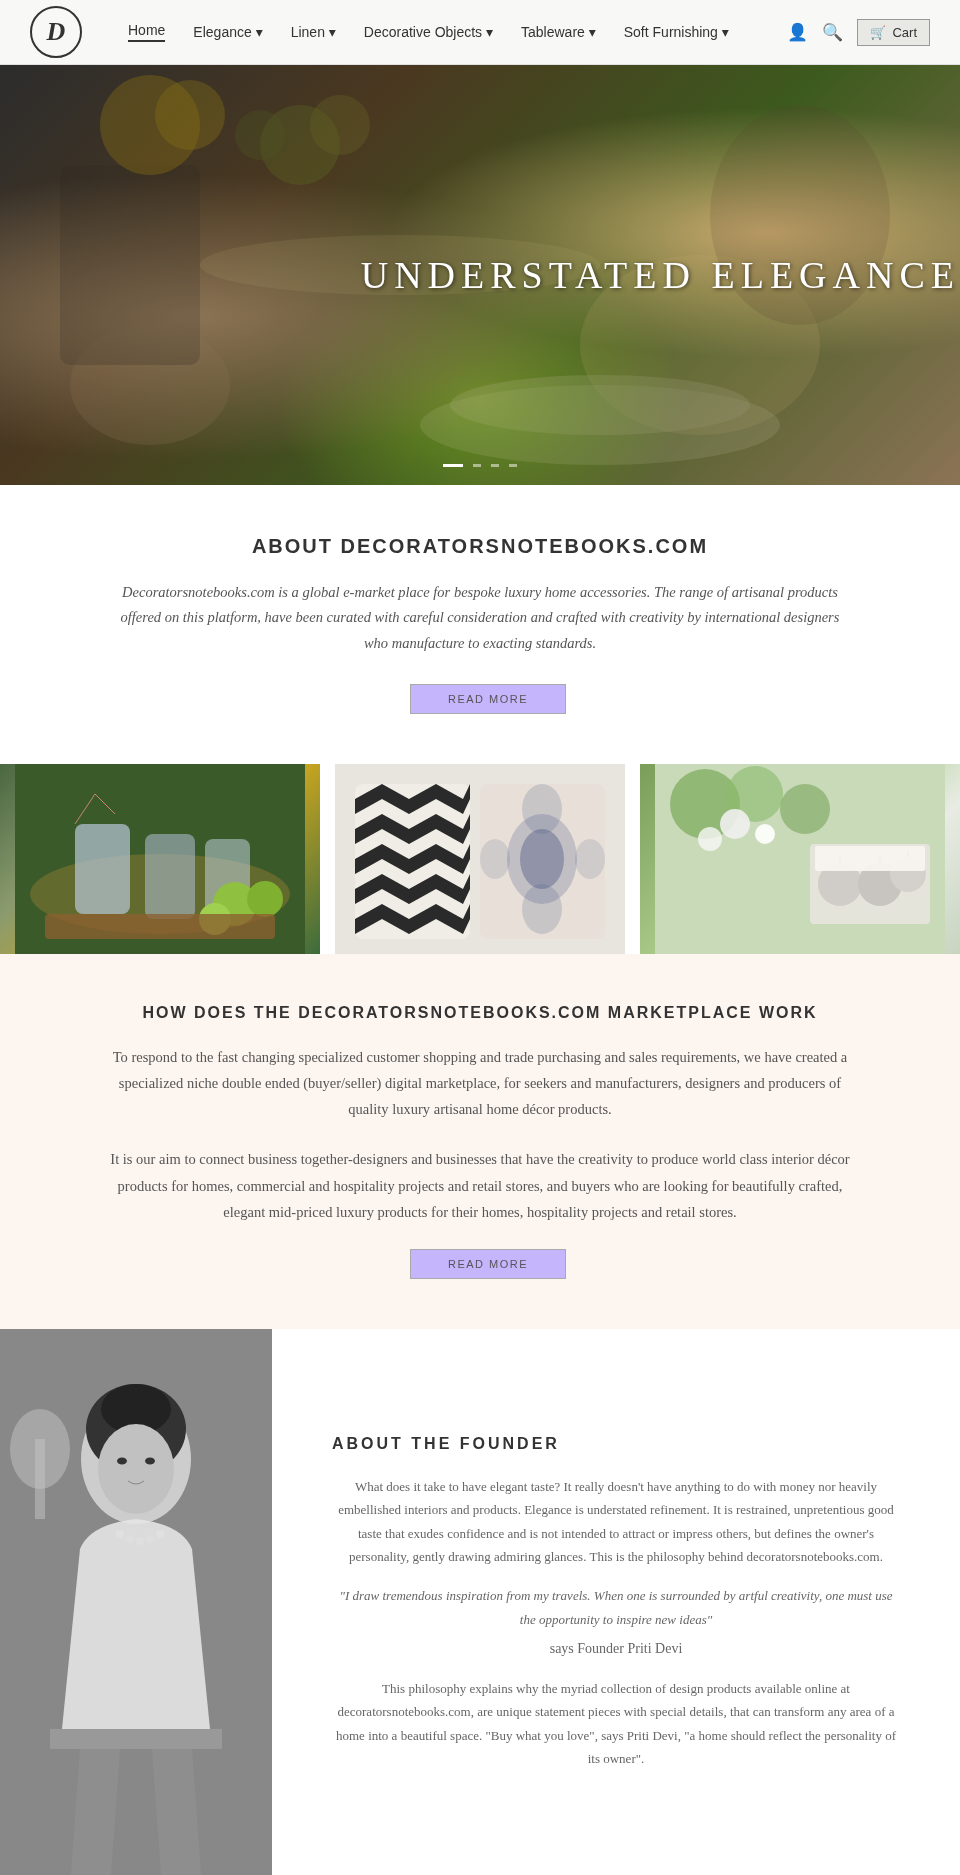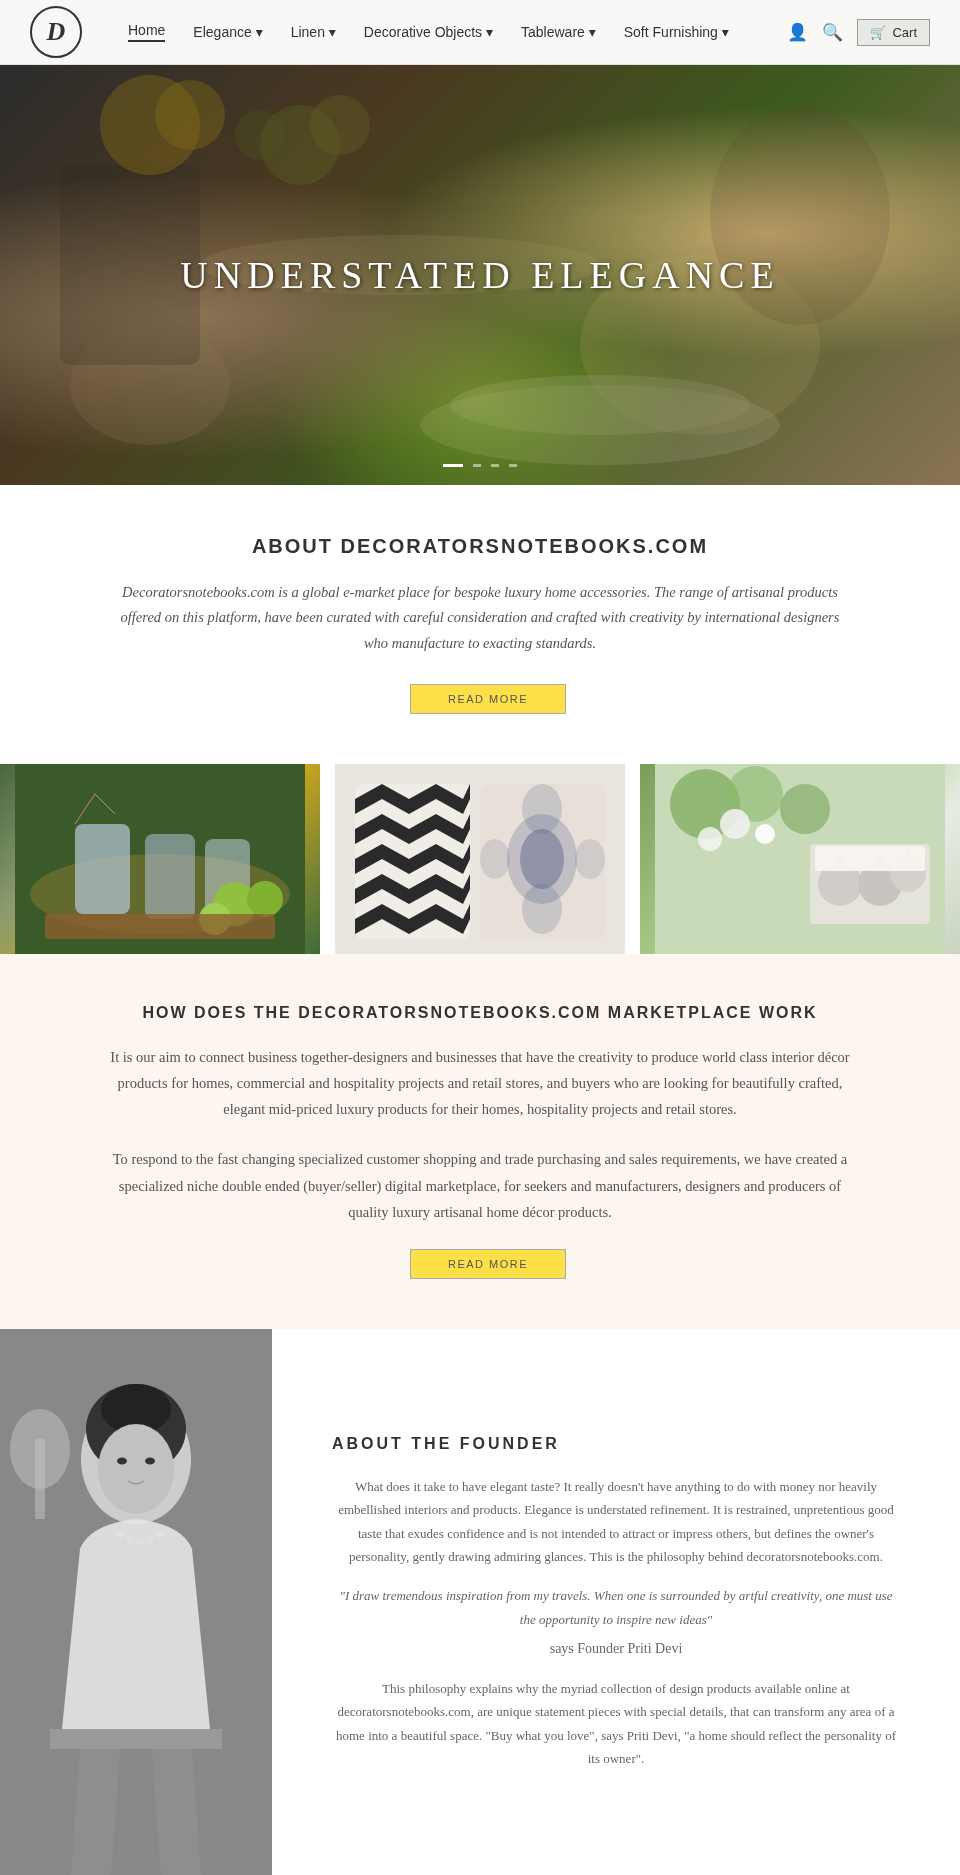--- a/index.html
+++ b/index.html
@@ -42,21 +42,21 @@
     }
     .nav-icon { font-size: 17px; cursor: pointer; }
 
     
     .hero {
       position: relative; height: 420px;
       background: linear-gradient(rgba(0,0,0,0.15), rgba(0,0,0,0.25)),
         repeating-linear-gradient(45deg, #3a3000 0px, #5a4800 20px, #2a2200 20px, #4a3800 40px);
       background-color: #3a3000;
       overflow: hidden;
-      display: flex; align-items: center; justify-content: center;
+      display: flex; align-items: center; justify-content: flex-end;
     }
     .hero-bg {
       position: absolute; inset: 0;
       background:
         radial-gradient(ellipse at 20% 60%, #8B7355 0%, transparent 40%),
         radial-gradient(ellipse at 80% 40%, #c8a96e 0%, transparent 35%),
         radial-gradient(ellipse at 50% 80%, #6B8E23 0%, transparent 30%),
         linear-gradient(135deg, #2c2c2c 0%, #4a3820 30%, #3d5a1e 60%, #8B7355 100%);
     }
     
@@ -93,21 +93,21 @@
       margin-bottom: 22px; color: #333;
     }
     .about-text {
       font-family: Georgia, serif; font-size: 14.5px;
       line-height: 1.75; color: #555; margin-bottom: 28px; font-style: italic;
     }
     .read-more-btn {
       display: inline-block; padding: 8px 37px;
       border: 1px solid #aaa; font-size: 11px;
       letter-spacing: 1.5px; font-family: Arial, sans-serif;
-      background: #fde047; cursor: pointer; color: #555;
+      background: #c4b5fd; cursor: pointer; color: #555;
       text-transform: uppercase;
       margin-left: 16px;
     }
 
     
     .image-strip {
       display: flex; height: 190px;
       gap: 0;
     }
     .strip-img {
@@ -317,22 +317,22 @@
         <line x1="253" y1="92" x2="253" y2="87" stroke="#333" strokewidth="1.5"></line>
 
         <rect x="160" y="82" width="110" height="25" rx="2" fill="#f8f4f0" opacity="0.95"></rect>
       </svg>
     </div>
   </div>
 </div>
 
 <section class="how-section">
   <h2 class="section-title">HOW DOES THE DECORATORSNOTEBOOKS.COM MARKETPLACE WORK</h2>
+  <p class="how-text">To respond to the fast changing specialized customer shopping and trade purchasing and sales requirements, we have created a specialized niche double ended (buyer/seller) digital marketplace, for seekers and manufacturers, designers and producers of quality luxury artisanal home décor products.</p>
   <p class="how-text">It is our aim to connect business together-designers and businesses that have the creativity to produce world class interior décor products for homes, commercial and hospitality projects and retail stores, and buyers who are looking for beautifully crafted, elegant mid-priced luxury products for their homes, hospitality projects and retail stores.</p>
-  <p class="how-text">To respond to the fast changing specialized customer shopping and trade purchasing and sales requirements, we have created a specialized niche double ended (buyer/seller) digital marketplace, for seekers and manufacturers, designers and producers of quality luxury artisanal home décor products.</p>
   <button class="read-more-btn">READ MORE</button>
 </section>
 
 <section class="founder-section">
   <div class="founder-image">
     <svg width="272" height="560" viewBox="0 0 272 560">
       <rect width="272" height="560" fill="#888"></rect>
 
       <ellipse cx="136" cy="130" rx="55" ry="65" fill="#d0cccc"></ellipse>
 

